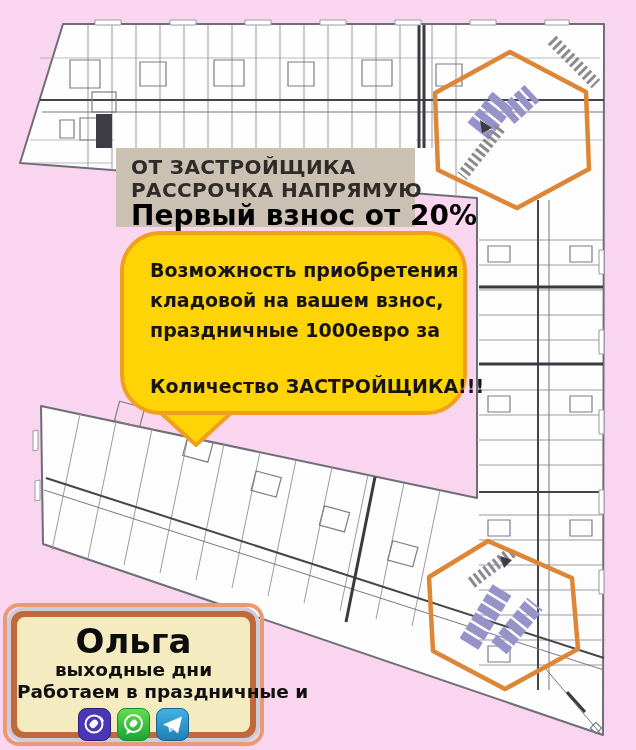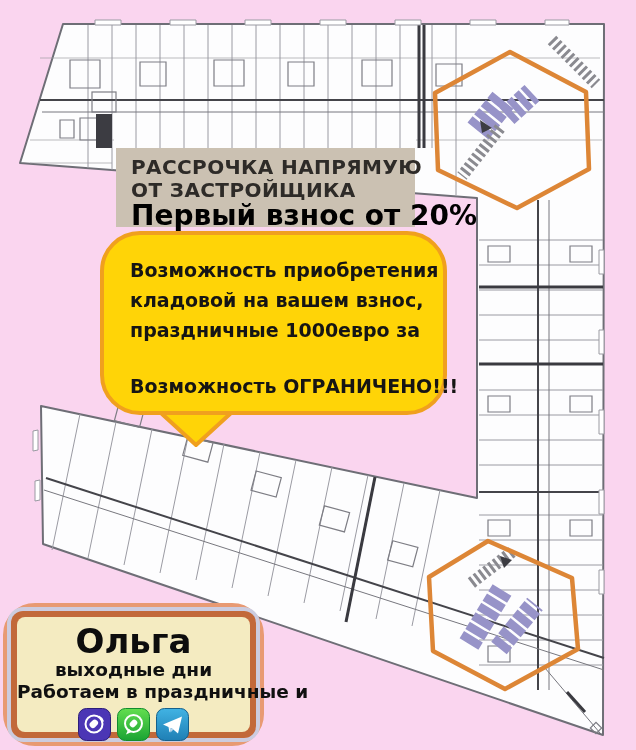--- a/index.html
+++ b/index.html
@@ -26,29 +26,29 @@
   .shaft{fill:#3c3c42;stroke:none}
   .tab{fill:#fff;stroke:var(--plan-line);stroke-width:1}
   .purpleband{stroke:var(--purple);fill:none}
   .hex{fill:none;stroke:var(--hex-orange);stroke-width:4.5;stroke-linejoin:round}
 
   .banner{position:absolute;left:116px;top:148px;width:299px;height:79px;background:var(--banner-bg);
     z-index:20;padding:8px 0 0 15px;box-sizing:border-box}
   .banner .l12{font-size:20px;font-weight:700;color:var(--banner-text);letter-spacing:.4px;line-height:23px;white-space:nowrap}
   .banner .l3{font-size:28px;font-weight:700;color:#000000;line-height:27px;white-space:nowrap}
 
-  .bubble{position:absolute;left:100px;top:231px;width:347px;height:184px;background:var(--bubble-bg);
+  .bubble{position:absolute;left:120px;top:231px;width:347px;height:184px;background:var(--bubble-bg);
     border:4px solid var(--bubble-border);border-radius:40px;box-sizing:border-box;z-index:30;
     padding:20px 0 0 26px}
   .bubble p{margin:0;font-size:19px;font-weight:700;color:var(--bubble-text);line-height:30px;white-space:nowrap}
   .bubble .gap{height:26px}
   .tailsvg{position:absolute;left:130px;top:395px;z-index:29}
 
   .card-ring1{position:absolute;left:3px;top:603px;width:261px;height:143px;z-index:40;
-    border:4px solid var(--card-ring-outer);border-radius:32px;box-sizing:border-box}
+    border:4px solid var(--card-ring-outer);border-radius:16px;box-sizing:border-box}
   .card-ring2{width:100%;height:100%;border:4px solid var(--card-ring-light);border-radius:17px;box-sizing:border-box}
   .card-ring3{width:100%;height:100%;background:var(--card-band);border-radius:12px;box-sizing:border-box;padding:6px}
   .card-inner{width:100%;height:100%;background:var(--card-fill);border-radius:8px;box-sizing:border-box;
     text-align:center;padding-top:6px}
   .card-inner .name{font-size:34px;font-weight:700;color:#0d0d0d;line-height:36px}
   .card-inner .sched{font-size:18.5px;font-weight:700;color:#101010;line-height:22px;white-space:nowrap}
   .icons{display:flex;justify-content:center;gap:6px;margin-top:5px}
   .icons svg{display:block}
 </style>
 </head>
@@ -121,36 +121,36 @@
       <line class="purpleband" x1="499" y1="648" x2="535" y2="604" stroke-width="20" stroke-dasharray="8.5 2.5"></line>
       <line class="stair" x1="512" y1="552" x2="470" y2="584"></line>
       <polygon class="shaft" points="500,556 512,560 504,568"></polygon>
     </g>
 
     <polygon class="hex" points="510,52 586,92 589,169 517,208 438,170 435,93"></polygon>
     <polygon class="hex" points="488,541 572,578 578,649 505,689 433,651 429,577"></polygon>
   </svg>
 
   <div class="banner">
+    <div class="l12">ОТ ЗАСТРОЙЩИКА</div>
     <div class="l12">РАССРОЧКА НАПРЯМУЮ</div>
-    <div class="l12">ОТ ЗАСТРОЙЩИКА</div>
     <div class="l3">Первый взнос от 20%</div>
   </div>
 
   <svg class="tailsvg" width="130" height="60" viewBox="0 0 130 60">
     <polygon points="20,8 112,8 66,50" fill="var(--bubble-bg)" stroke="var(--bubble-border)" stroke-width="4" stroke-linejoin="round"></polygon>
     <rect x="18" y="0" width="96" height="14" fill="var(--bubble-bg)"></rect>
   </svg>
 
   <div class="bubble">
     <p>Возможность приобретения</p>
     <p>кладовой на вашем взнос,</p>
     <p>праздничные 1000евро за</p>
     <div class="gap"></div>
-    <p>Возможность ОГРАНИЧЕНО!!!</p>
+    <p>Количество ЗАСТРОЙЩИКА!!!</p>
   </div>
 
   <div class="card-ring1">
     <div class="card-ring2">
       <div class="card-ring3">
         <div class="card-inner">
           <div class="name">Ольга</div>
           <div class="sched">выходные дни</div>
           <div class="sched">Работаем в праздничные и</div>
           <div class="icons">

